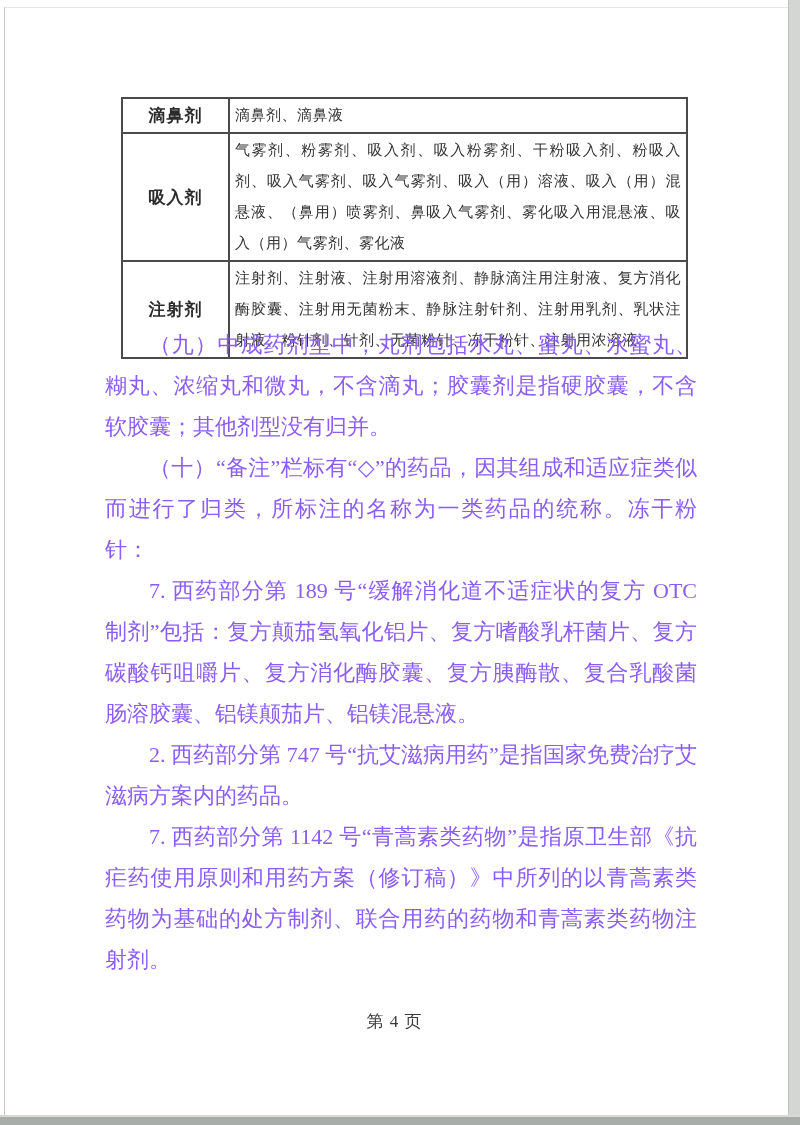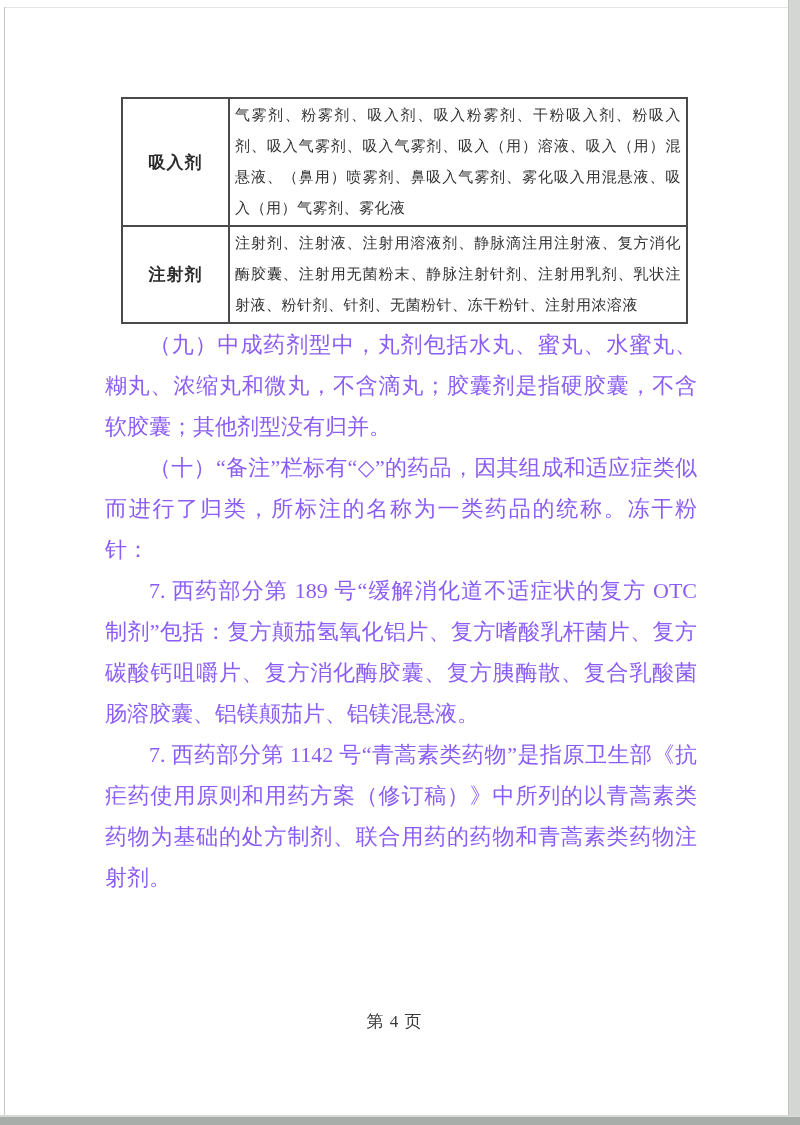--- a/index.html
+++ b/index.html
@@ -88,34 +88,39 @@
   }
 </style>
 </head>
 <body>
 
 <div class="scan">
 
   <table class="doc-table">
     <tbody>
       <tr>
+        <td class="cat">滴鼻剂</td>
+        <td class="forms">滴鼻剂、滴鼻液</td>
+      </tr>
+      <tr>
         <td class="cat">吸入剂</td>
         <td class="forms">气雾剂、粉雾剂、吸入剂、吸入粉雾剂、干粉吸入剂、粉吸入剂、吸入气雾剂、吸入气雾剂、吸入（用）溶液、吸入（用）混悬液、（鼻用）喷雾剂、鼻吸入气雾剂、雾化吸入用混悬液、吸入（用）气雾剂、雾化液</td>
       </tr>
       <tr>
         <td class="cat">注射剂</td>
         <td class="forms">注射剂、注射液、注射用溶液剂、静脉滴注用注射液、复方消化酶胶囊、注射用无菌粉末、静脉注射针剂、注射用乳剂、乳状注射液、粉针剂、针剂、无菌粉针、冻干粉针、注射用浓溶液</td>
       </tr>
     </tbody>
   </table>
 
   <div class="body-text">
     <p>（九）中成药剂型中，丸剂包括水丸、蜜丸、水蜜丸、糊丸、浓缩丸和微丸，不含滴丸；胶囊剂是指硬胶囊，不含软胶囊；其他剂型没有归并。</p>
     <p>（十）“备注”栏标有“◇”的药品，因其组成和适应症类似而进行了归类，所标注的名称为一类药品的统称。冻干粉针：</p>
     <p>7. 西药部分第 189 号“缓解消化道不适症状的复方 OTC 制剂”包括：复方颠茄氢氧化铝片、复方嗜酸乳杆菌片、复方碳酸钙咀嚼片、复方消化酶胶囊、复方胰酶散、复合乳酸菌肠溶胶囊、铝镁颠茄片、铝镁混悬液。</p>
+    <p>2. 西药部分第 747 号“抗艾滋病用药”是指国家免费治疗艾滋病方案内的药品。</p>
     <p>7. 西药部分第 1142 号“青蒿素类药物”是指原卫生部《抗疟药使用原则和用药方案（修订稿）》中所列的以青蒿素类药物为基础的处方制剂、联合用药的药物和青蒿素类药物注射剂。</p>
   </div>
 
   <div class="footer">第 4 页</div>
 
   <div class="edge-top"></div>
   <div class="edge-left"></div>
   <div class="edge-right"></div>
   <div class="edge-bottom"></div>
 

